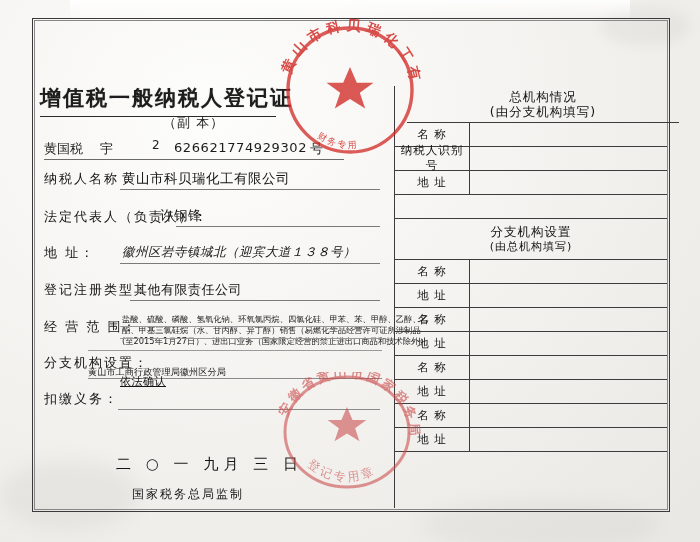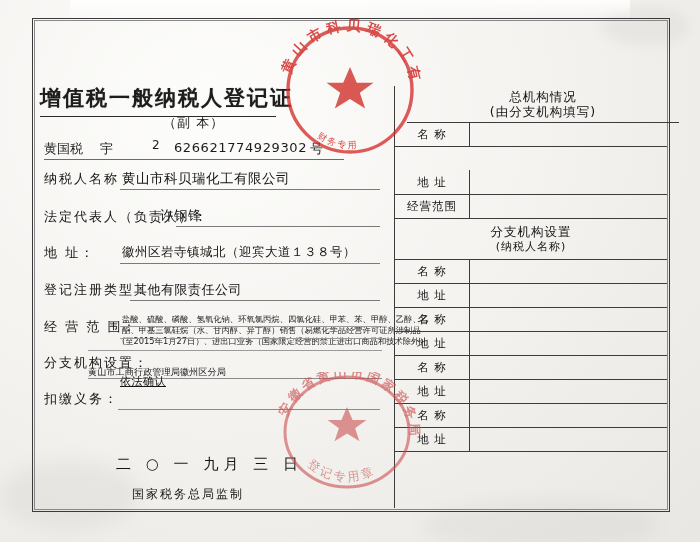--- a/index.html
+++ b/index.html
@@ -170,21 +170,21 @@
 
   <div class="field field-label" style="left:44px;top:170px;">纳税人名称：</div>
   <div class="field field-value hand" style="left:122px;top:170px;font-size:13.5px;">黄山市科贝瑞化工有限公司</div>
   <div style="position:absolute;left:120px;top:189px;width:260px;border-top:1px solid #7a7a7a;"></div>
 
   <div class="field field-label" style="left:44px;top:208px;">法定代表人（负责人）：</div>
   <div class="field field-value hand" style="left:160px;top:207px;font-size:13.5px;">许钢锋</div>
   <div style="position:absolute;left:176px;top:226px;width:204px;border-top:1px solid #7a7a7a;"></div>
 
   <div class="field field-label" style="left:44px;top:244px;">地        址：</div>
-  <div class="field field-value hand" style="left:122px;top:244px;font-size:12.5px;">徽州区岩寺镇城北（迎宾大道１３８号）</div>
+  <div class="field field-value hand" style="left:122px;top:244px;font-size:12.5px;font-style:italic;">徽州区岩寺镇城北（迎宾大道１３８号）</div>
   <div style="position:absolute;left:120px;top:263px;width:260px;border-top:1px solid #7a7a7a;"></div>
 
   <div class="field field-label" style="left:44px;top:281px;">登记注册类型：</div>
   <div class="field field-value hand" style="left:134px;top:281px;font-size:13px;">其他有限责任公司</div>
   <div style="position:absolute;left:130px;top:300px;width:250px;border-top:1px solid #7a7a7a;"></div>
 
   <div class="field field-label" style="left:44px;top:318px;">经 营 范 围：</div>
   <div class="scope-text hand">
     <div>盐酸、硫酸、磷酸、氢氧化钠、环氧氯丙烷、四氯化硅、甲苯、苯、甲醇、乙醇、乙</div>
     <div>酯、甲基三氯硅烷（水、甘丙醇、异丁醇）销售（易燃化学品经营许可证所涉制品</div>
@@ -211,32 +211,32 @@
 
     <div class="rt-head">
       <span>总机构情况</span>
       <span class="sub">(由分支机构填写)</span>
     </div>
 
     <div class="rrow" style="top:36px;">
       <div class="lab">名    称</div>
       <div class="val"></div>
     </div>
+    <div class="rrow" style="top:60px;">
+      <div class="lab">纳税人识别号</div>
+      <div class="val"></div>
+    </div>
     <div class="rrow" style="top:84px;">
       <div class="lab">地      址</div>
-      <div class="val"></div>
-    </div>
-    <div class="rrow" style="top:108px;">
-      <div class="lab">经营范围</div>
       <div class="val"></div>
     </div>
 
     <div class="rt-band" style="top:132px;">
       <span>分支机构设置</span>
-      <span class="s2">(纳税人名称)</span>
+      <span class="s2">(由总机构填写)</span>
     </div>
 
     <div class="rrow" style="top:173px;">
       <div class="lab">名    称</div>
       <div class="val"></div>
     </div>
     <div class="rrow" style="top:197px;">
       <div class="lab">地      址</div>
       <div class="val"></div>
     </div>

